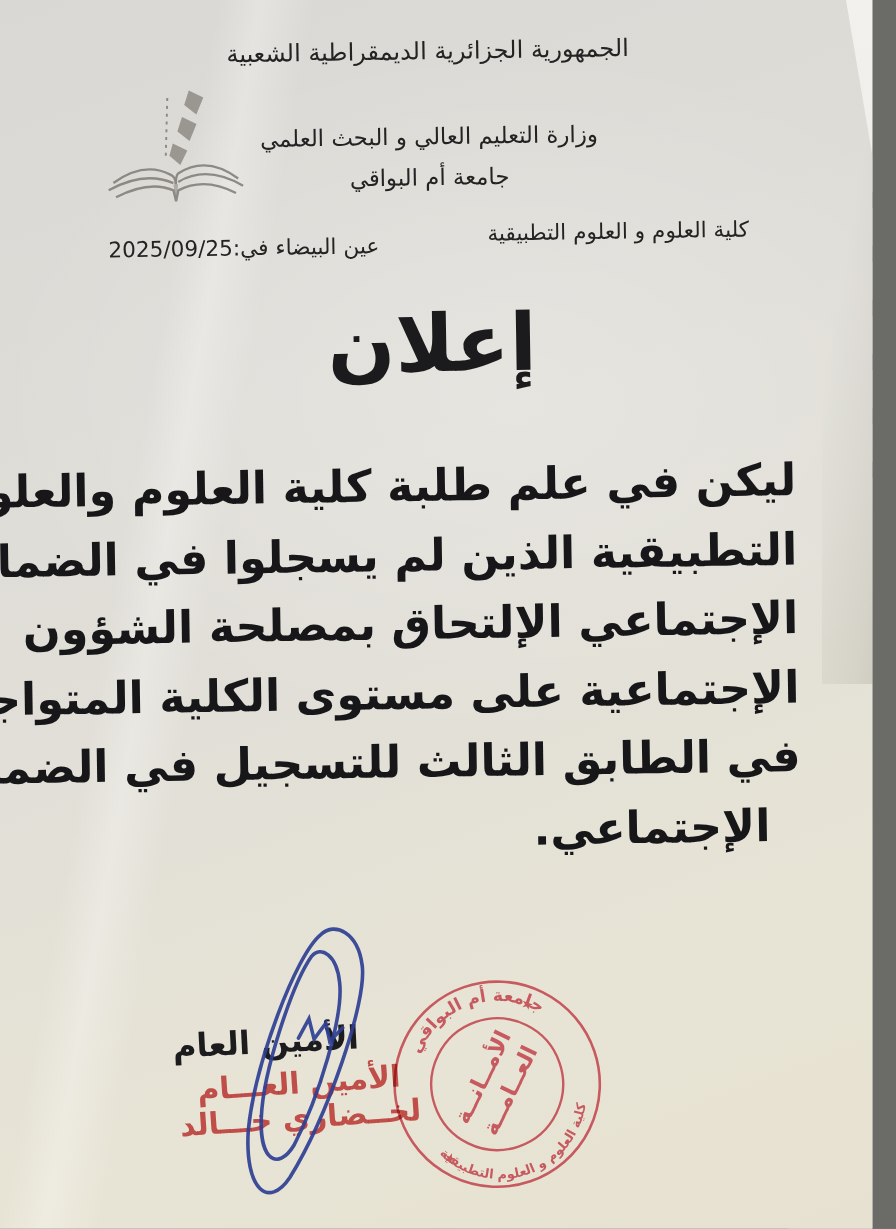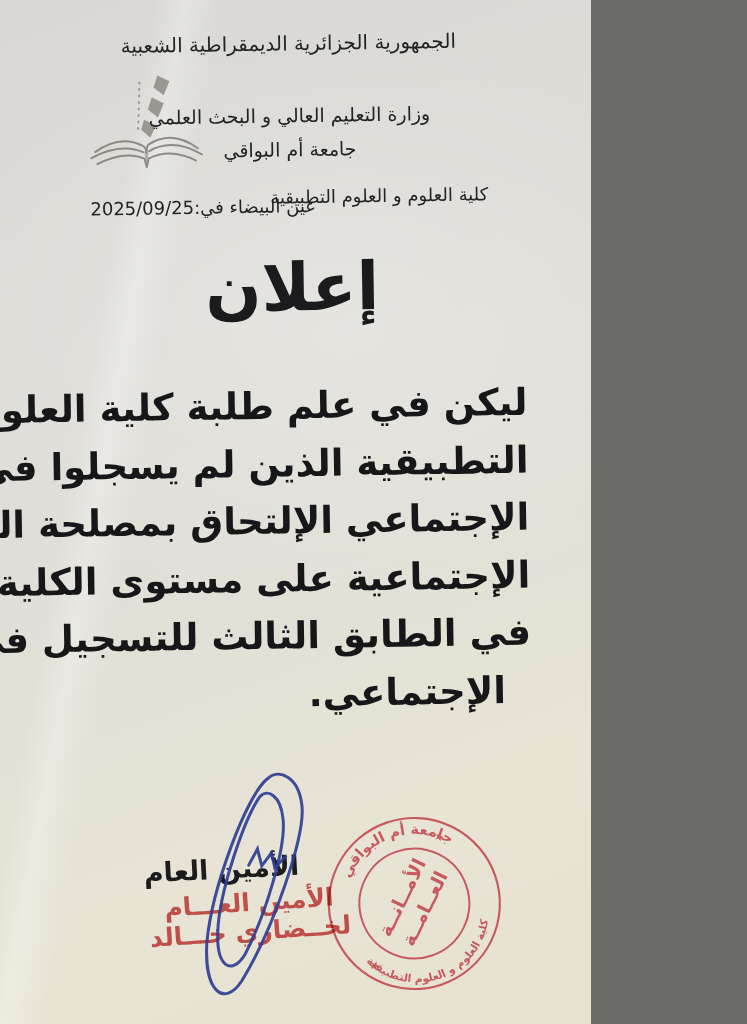--- a/index.html
+++ b/index.html
@@ -1,17 +1,17 @@
 <!DOCTYPE html>
 <html lang="ar"><head>
 <meta charset="utf-8">
 <style>
   html,body{margin:0;padding:0;background:#6b6b68;}
   .photo{
-    position:relative;width:591px;height:1024px;overflow:hidden;
+    position:relative;width:727px;height:1024px;overflow:hidden;
     background:#eceae6;
     font-family:"DejaVu Sans",sans-serif;
   }
   
   .backdrop{position:absolute;top:0;right:0;width:70px;height:100%;
     background:linear-gradient(to bottom,
       #f2f1ed 0%,#efeeea 14%,#f4f3ef 34%,
       #b9baa4 42%,#a7a88e 52%,#b0b198 62%,
       #cfcec2 72%,#dcdbcf 100%);}
   .notebook-dashes{position:absolute;top:160px;right:0;width:9px;height:265px;

